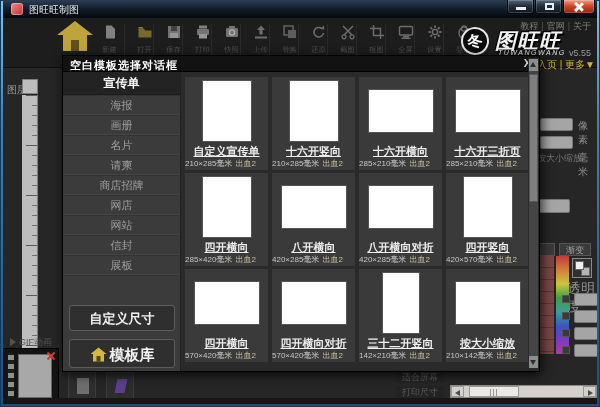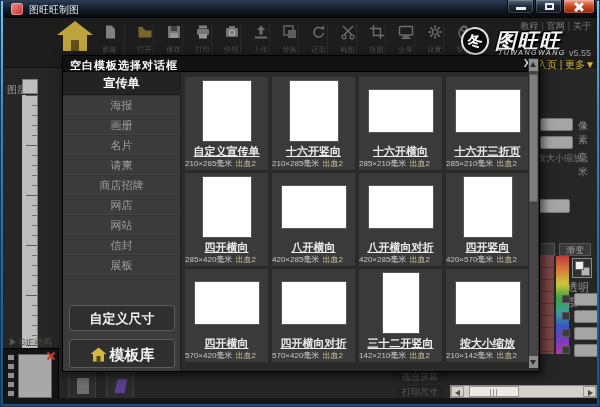--- a/index.html
+++ b/index.html
@@ -78,21 +78,21 @@
   .rp-label{font-size:10px;color:#8f8f8f;}
   .rp-scale{left:534px;top:134px;font-size:9px;color:#767676;}
   .rp-tab{background:#3a3a3a;border:1px solid #565656;color:#a2a2a2;font-size:9px;text-align:center;line-height:12px;}
   .maroon-strip{left:537px;top:238px;width:14px;height:98px;background:#7a4545;
        background-image:repeating-linear-gradient(180deg,transparent 0 11px,#5d3434 11px 12px);}
   .rainbow-strip{left:553px;top:238px;width:13px;height:98px;
        background:linear-gradient(180deg,#c23a3a,#d2803a,#cdc53b,#3f9e44,#3a9e97,#3a56c2,#7a3ac2,#b03aa8);}
   .swatch-box{left:569px;top:240px;width:20px;height:20px;background:#303030;border:1px solid #8a8a8a;}
   .sw-back{position:absolute;left:8px;top:8px;width:9px;height:9px;background:#b5b5b5;border:1px solid #666;}
   .sw-front{position:absolute;left:2px;top:2px;width:9px;height:9px;background:#efefef;border:1px solid #666;}
-  .rp-opacity{left:564px;top:262px;font-size:11px;color:#8f8f8f;font-family:Liberation Mono, monospace;}
+  .rp-opacity{left:564px;top:262px;font-size:14px;color:#8f8f8f;font-family:Liberation Mono, monospace;}
   .rp-row-sq{width:8px;height:8px;background:#3a3a3a;border:1px solid #555;}
   
   .dialog{left:59px;top:37px;width:478px;height:317px;background:#2b2b2b;border:1px solid #000;
        box-shadow:2px 3px 10px rgba(0,0,0,.75);z-index:10;}
   .dlg-title{position:absolute;left:0;top:0;right:0;height:16px;background:#121212;border-bottom:1px solid #000;}
   .dlg-title-text{position:absolute;left:7px;top:2px;font-size:11px;font-weight:bold;color:#fff;letter-spacing:1px;}
   .dlg-close{position:absolute;right:5px;top:1px;width:13px;height:13px;color:#d6d6d6;font-size:11px;font-weight:bold;text-align:center;line-height:13px;cursor:pointer;}
   .dlg-side{position:absolute;left:0;top:16px;width:118px;bottom:0;background:#3b3b3b;border-right:1px solid #1f1f1f;}
   .cat-item{position:relative;height:20px;line-height:20px;text-align:center;font-size:11px;color:#9f9f9f;cursor:pointer;border-bottom:1px solid #454545;box-shadow:0 1px 0 #333;}
   .cat-item.selected{height:23px;line-height:23px;background:#232323;color:#fff;font-weight:bold;font-size:12px;border-bottom:1px solid #1c1c1c;}

